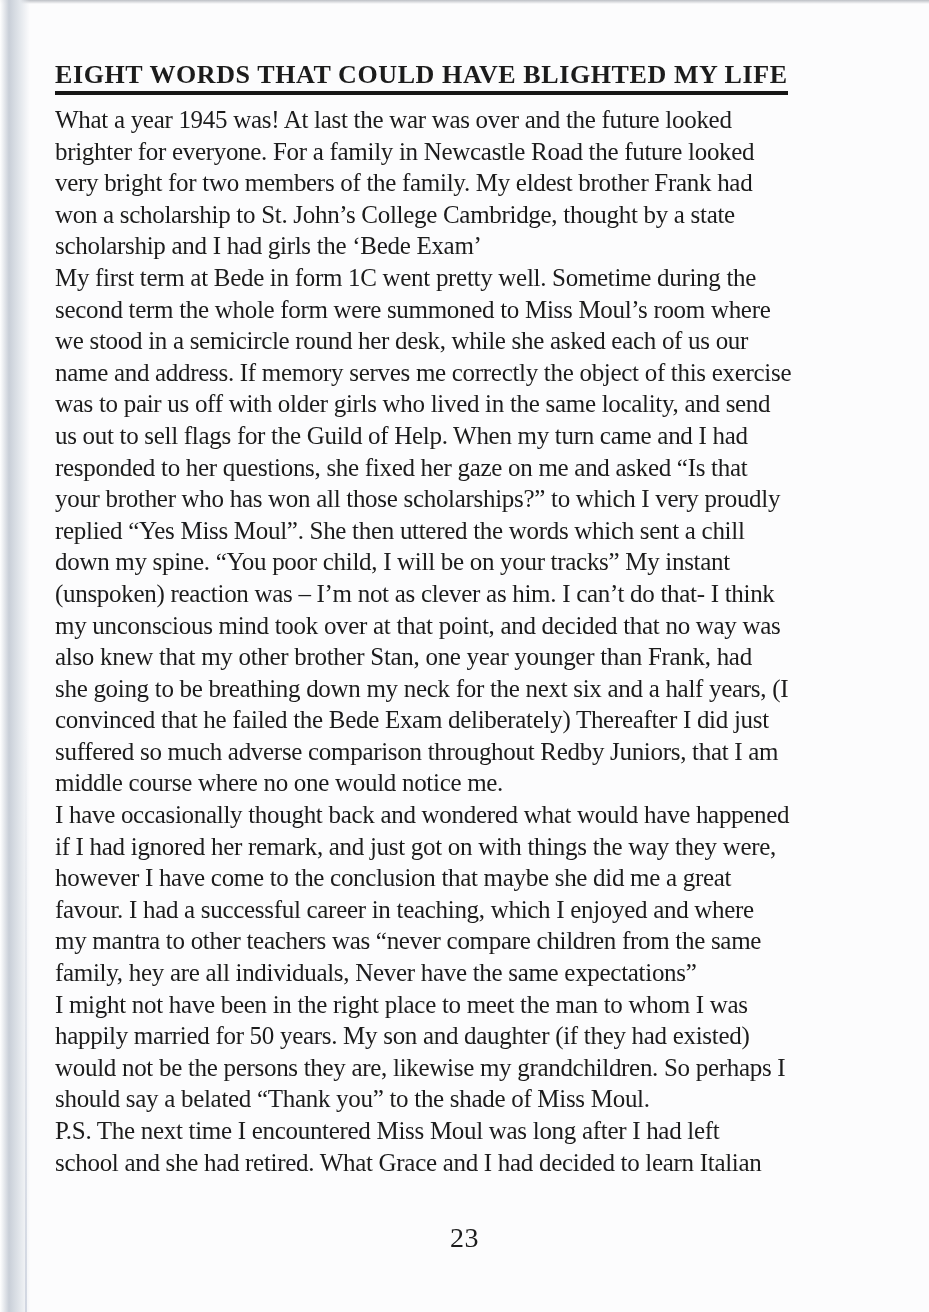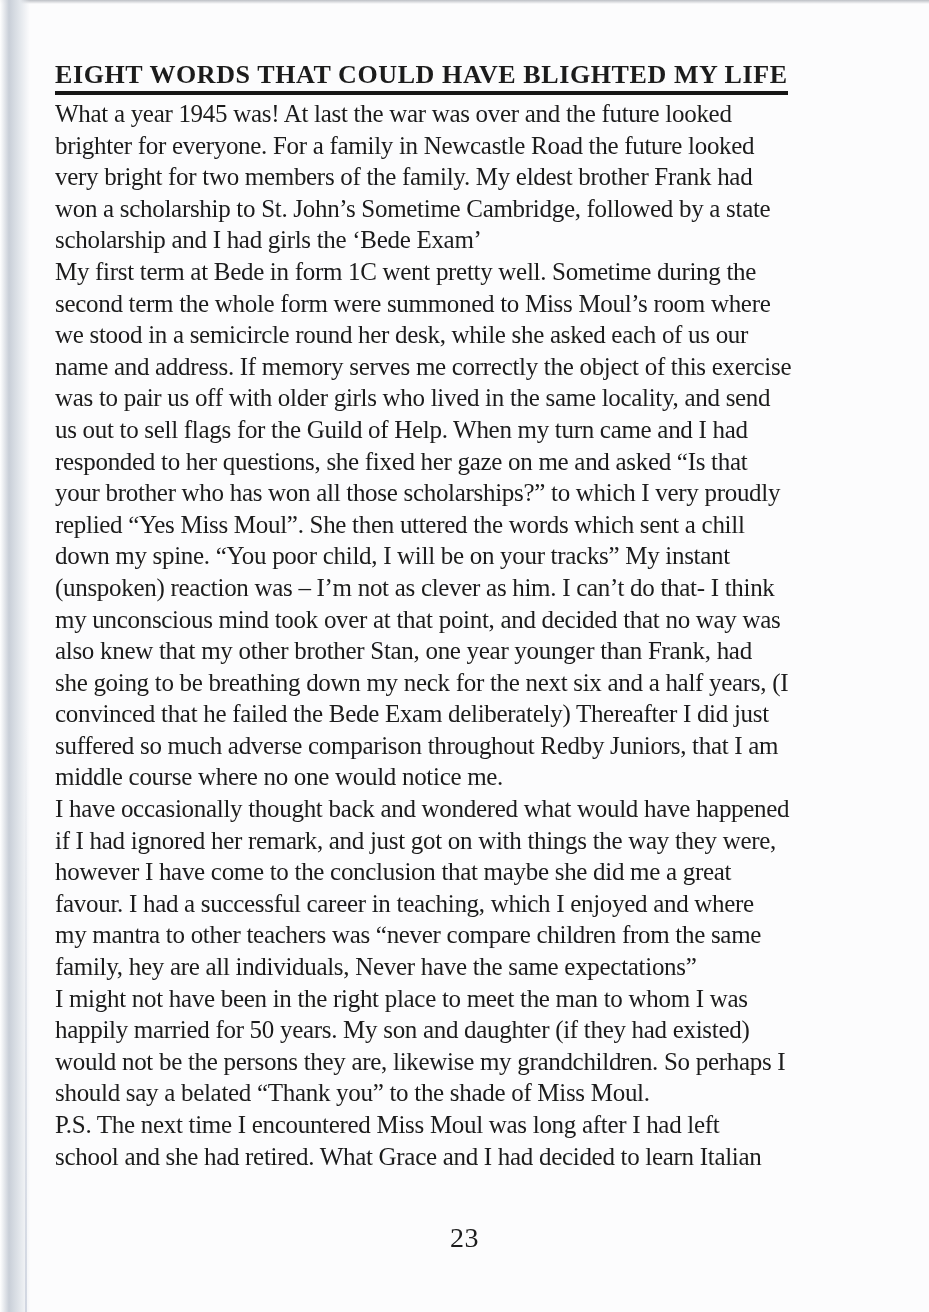--- a/index.html
+++ b/index.html
@@ -44,21 +44,21 @@
     width: 862px;
   }
   .title {
     display: inline-block;
     font-size: 26px;
     font-weight: bold;
     letter-spacing: 0.6px;
     line-height: 30px;
     border-bottom: 4px solid #161616;
     padding-bottom: 1px;
-    margin-bottom: 3px;
+    margin-bottom: 9px;
     white-space: nowrap;
   }
   .body-text .line {
     font-size: 25px;
     line-height: 31.6px;
     letter-spacing: -0.3px;
     white-space: nowrap;
   }
   .page-number {
     position: absolute;
@@ -75,21 +75,21 @@
 <div class="scan-top-edge"></div>
 <div class="scan-left-edge"></div>
 <div class="scan-left-line"></div>
 
 <div class="page-content">
   <h1 class="title">EIGHT WORDS THAT COULD HAVE BLIGHTED MY LIFE</h1>
   <div class="body-text">
       <div class="line">What a year 1945 was! At last the war was over and the future looked</div>
       <div class="line">brighter for everyone. For a family in Newcastle Road the future looked</div>
       <div class="line">very bright for two members of the family. My eldest brother Frank had</div>
-      <div class="line">won a scholarship to St. John’s Sometime Cambridge, followed by a state</div>
+      <div class="line">won a scholarship to St. John’s College Cambridge, thought by a state</div>
       <div class="line">scholarship and I had girls the ‘Bede Exam’</div>
       <div class="line">My first term at Bede in form 1C went pretty well. Sometime during the</div>
       <div class="line">second term the whole form were summoned to Miss Moul’s room where</div>
       <div class="line">we stood in a semicircle round her desk, while she asked each of us our</div>
       <div class="line">name and address. If memory serves me correctly the object of this exercise</div>
       <div class="line">was to pair us off with older girls who lived in the same locality, and send</div>
       <div class="line">us out to sell flags for the Guild of Help. When my turn came and I had</div>
       <div class="line">responded to her questions, she fixed her gaze on me and asked “Is that</div>
       <div class="line">your brother who has won all those scholarships?” to which I very proudly</div>
       <div class="line">replied “Yes Miss Moul”. She then uttered the words which sent a chill</div>

